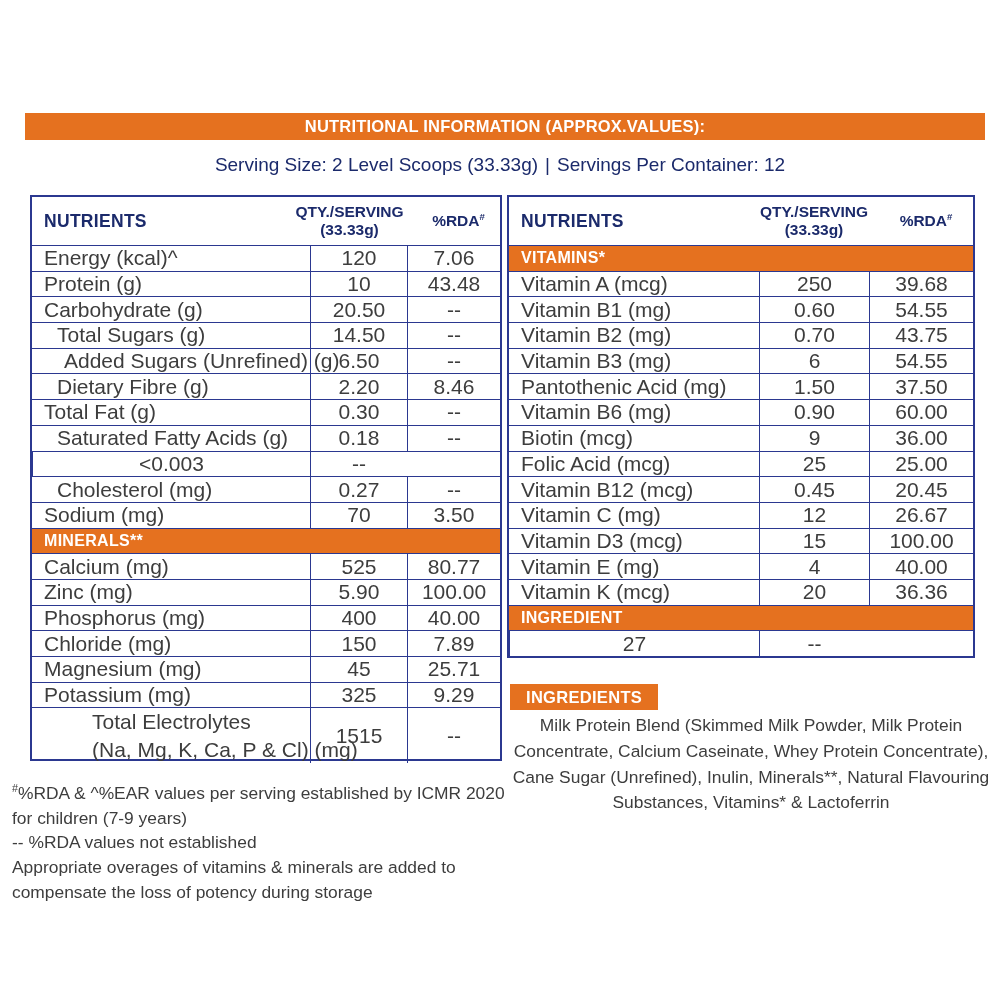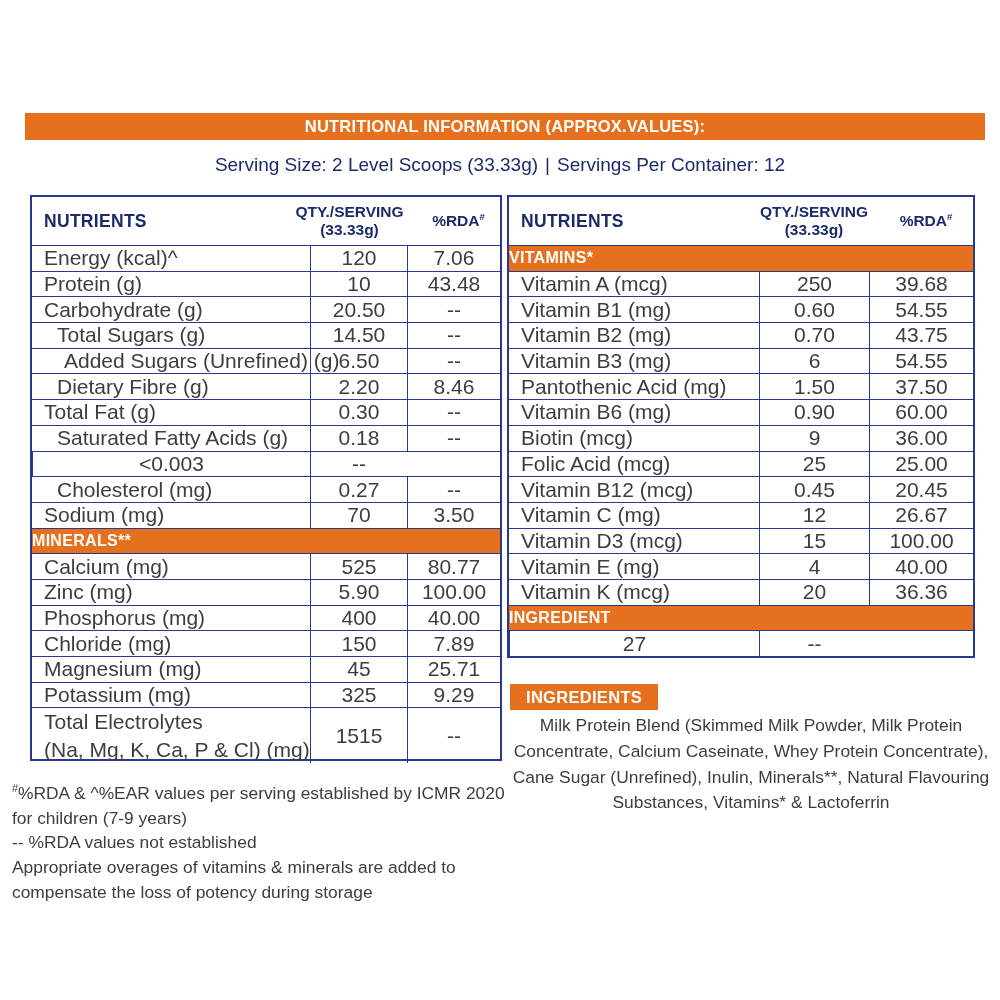--- a/index.html
+++ b/index.html
@@ -32,26 +32,26 @@
   .h-rda{font-size:15.5px;text-align:center;}
   sup{font-size:.62em;}
 
   .row{display:grid;height:25.7px;align-items:stretch;border-top:1px solid var(--border);
     font-size:21px;color:var(--text);}
   .tbl-left .row{grid-template-columns:278px 97px 1fr;}
   .tbl-right .row{grid-template-columns:250px 110px 1fr;}
   .c1{padding-left:12px;white-space:nowrap;display:flex;align-items:center;}
   .c2,.c3{text-align:center;border-left:1px solid var(--border);display:flex;align-items:center;justify-content:center;}
   .row.tall{height:51.4px;}
-  .row.tall .c1{flex-direction:column;align-items:flex-start;justify-content:center;line-height:1.3;}
+  .row.tall .c1{flex-direction:column;align-items:flex-start;justify-content:center;line-height:1.3;margin-left:48px;}
   .ind1{padding-left:25px;}
   .ind2{padding-left:32px;}
 
   .section{height:25.7px;border-top:1px solid var(--border);background:var(--orange);color:#fff;
-    font-weight:bold;font-size:16px;display:flex;align-items:center;letter-spacing:.3px;}
+    font-weight:bold;font-size:16px;display:flex;align-items:center;padding-left:12px;letter-spacing:.3px;}
 
   .ing-badge{position:absolute;left:510px;top:684px;height:26px;background:var(--orange);color:#fff;
     font-weight:bold;font-size:16.5px;display:inline-flex;align-items:center;padding:0 16px;letter-spacing:.3px;}
   .ing-text{position:absolute;left:508px;top:713px;width:486px;font-size:17.4px;color:var(--text);
     line-height:1.48;text-align:center;}
 
   .footnotes{position:absolute;left:12px;top:781px;width:508px;font-size:17.4px;color:var(--text);
     line-height:1.42;}
   .footnotes p{margin:0;}
 </style>

